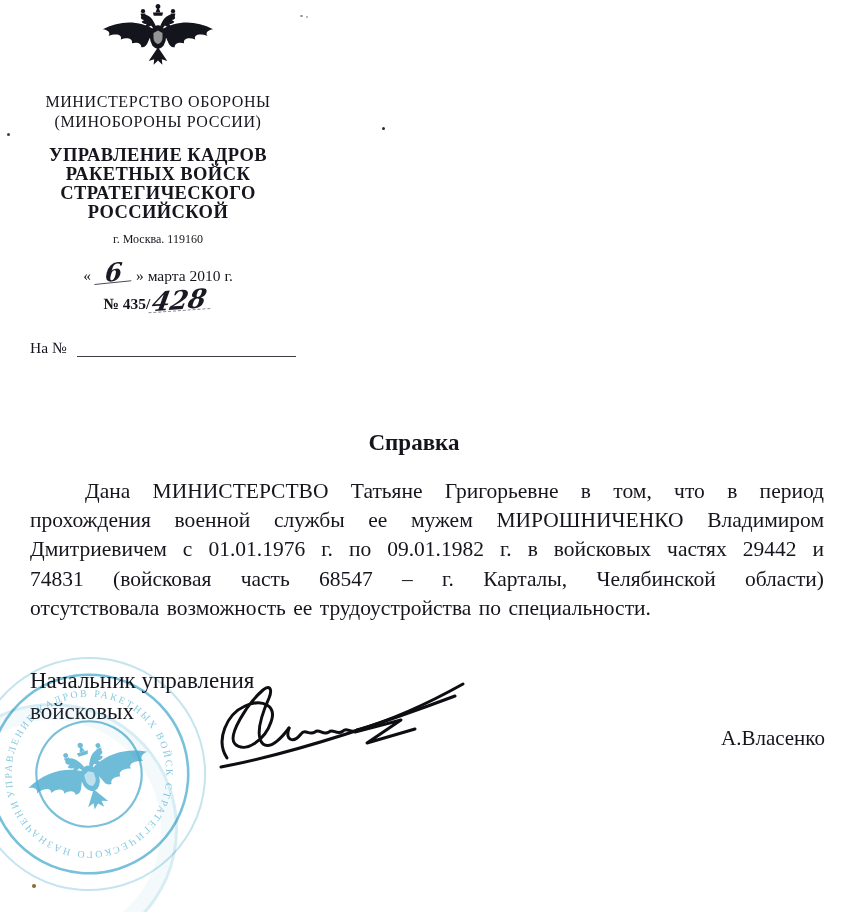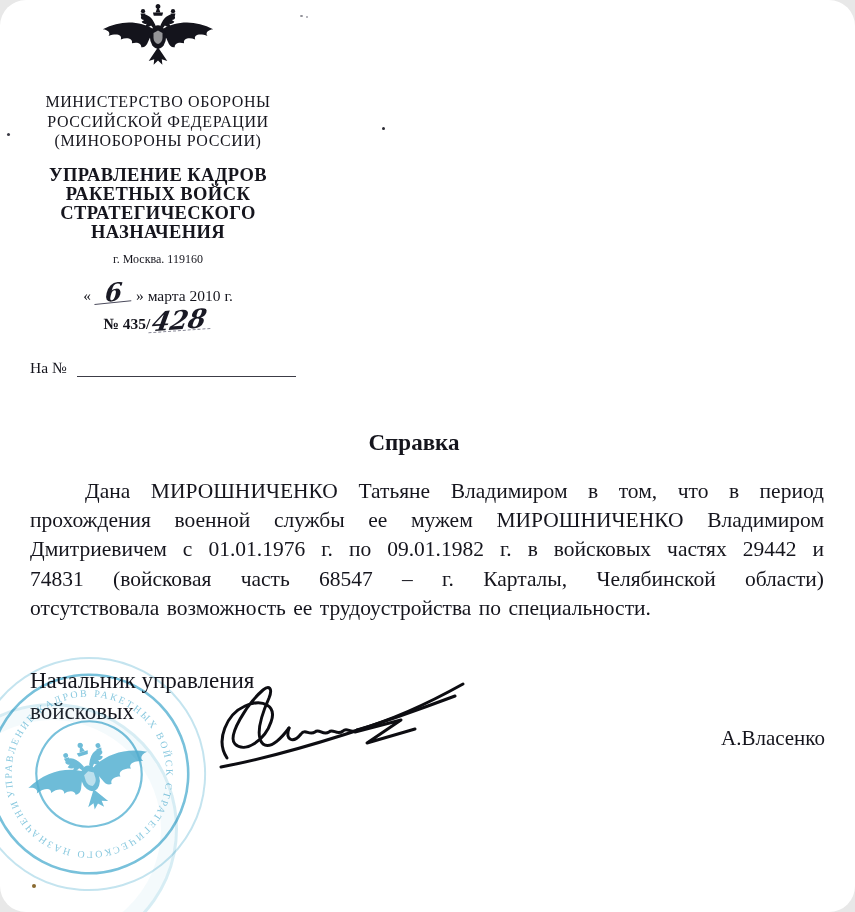--- a/index.html
+++ b/index.html
@@ -3,21 +3,20 @@
 <meta charset="utf-8">
 <style>
   html,body{margin:0;padding:0;background:#e8e8e8;}
   .page{
     position:relative;
     width:855px;height:912px;
     background:#ffffff;
     overflow:hidden;
     font-family:"Liberation Serif", serif;
     color:#15151d;
-    border-radius:26px;
   }
   
   .letterhead{
     position:absolute;top:2px;left:12px;width:292px;
     text-align:center;
   }
   .emblem{margin:2px auto 0 auto;display:block;color:#14141c;}
   .ministry{margin-top:22px;font-size:16px;line-height:19.5px;letter-spacing:.6px;font-weight:500;}
   .department{margin-top:15px;font-size:18.5px;line-height:19px;font-weight:bold;letter-spacing:.4px;}
   .address{margin-top:10px;font-size:12px;}
@@ -120,29 +119,28 @@
     </defs>
   </svg>
 
   <div class="letterhead">
     <svg class="emblem" width="126" height="66" viewBox="0 0 200 110">
       <use href="#eagle"></use>
     </svg>
 
     <div class="ministry">
       <div>МИНИСТЕРСТВО ОБОРОНЫ</div>
-      <div>РОССИЙСКОЙ ФЕДЕРАЦИИ</div>
       <div>(МИНОБОРОНЫ РОССИИ)</div>
     </div>
 
     <div class="department">
       <div>УПРАВЛЕНИЕ КАДРОВ</div>
       <div>РАКЕТНЫХ ВОЙСК</div>
       <div>СТРАТЕГИЧЕСКОГО</div>
-      <div>НАЗНАЧЕНИЯ</div>
+      <div>РОССИЙСКОЙ</div>
     </div>
 
     <div class="address">г. Москва. 119160</div>
 
     <div class="date-row">
       <span>«</span>
       <span class="hw hw-day">6</span>
       <span>»</span>
       <span>марта 2010 г.</span>
     </div>
@@ -153,21 +151,21 @@
 
     <div class="ref-row">
       <span>На №</span>
       <span class="ref-line"></span>
     </div>
   </div>
 
   <div class="doc-title">Справка</div>
 
   <div class="doc-body">
-    <div class="line first">Дана МИРОШНИЧЕНКО Татьяне Владимиром в том, что в период</div>
+    <div class="line first">Дана МИНИСТЕРСТВО Татьяне Григорьевне в том, что в период</div>
     <div class="line">прохождения военной службы ее мужем МИРОШНИЧЕНКО Владимиром</div>
     <div class="line">Дмитриевичем с 01.01.1976 г. по 09.01.1982 г. в войсковых частях 29442 и</div>
     <div class="line">74831 (войсковая часть 68547 – г. Карталы, Челябинской области)</div>
     <div class="line last">отсутствовала возможность ее трудоустройства по специальности.</div>
   </div>
 
   <div class="signoff">
     <div>Начальник управления</div>
     <div>войсковых</div>
   </div>

